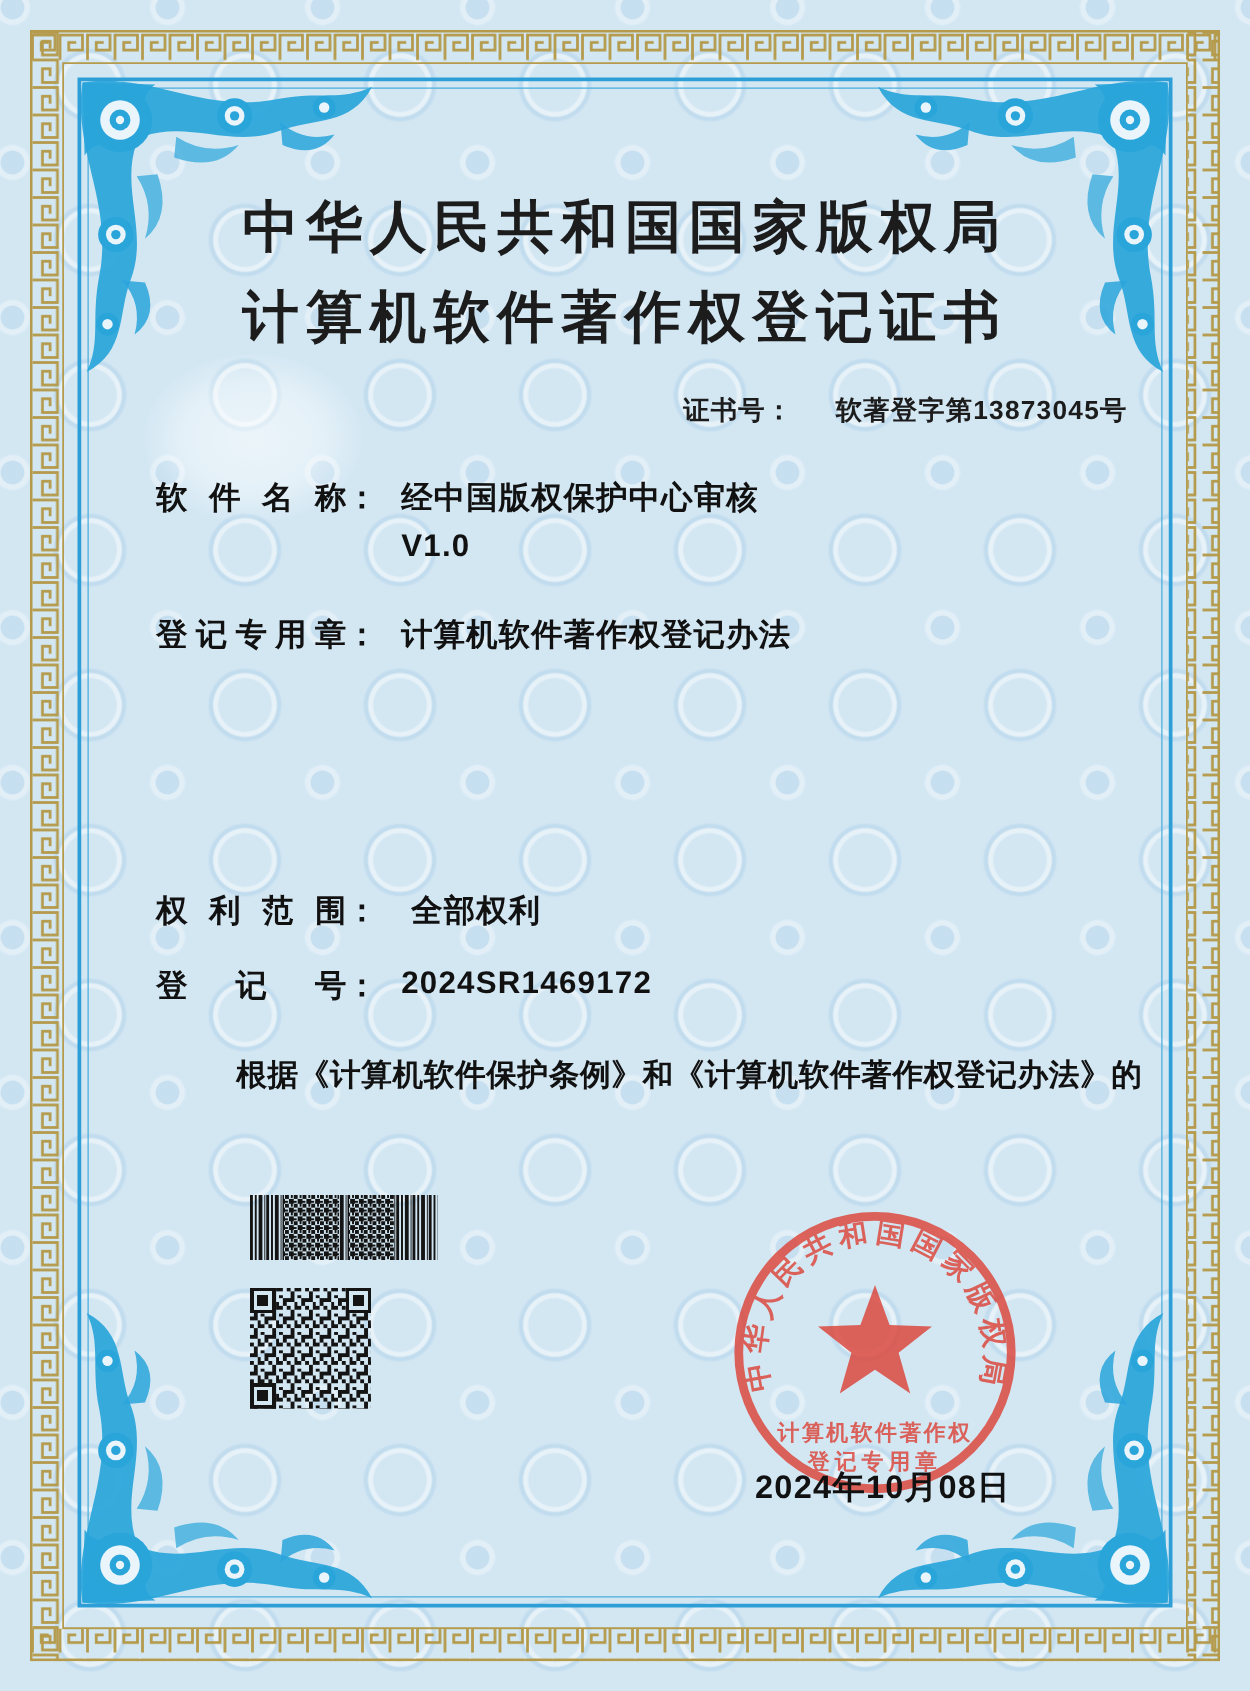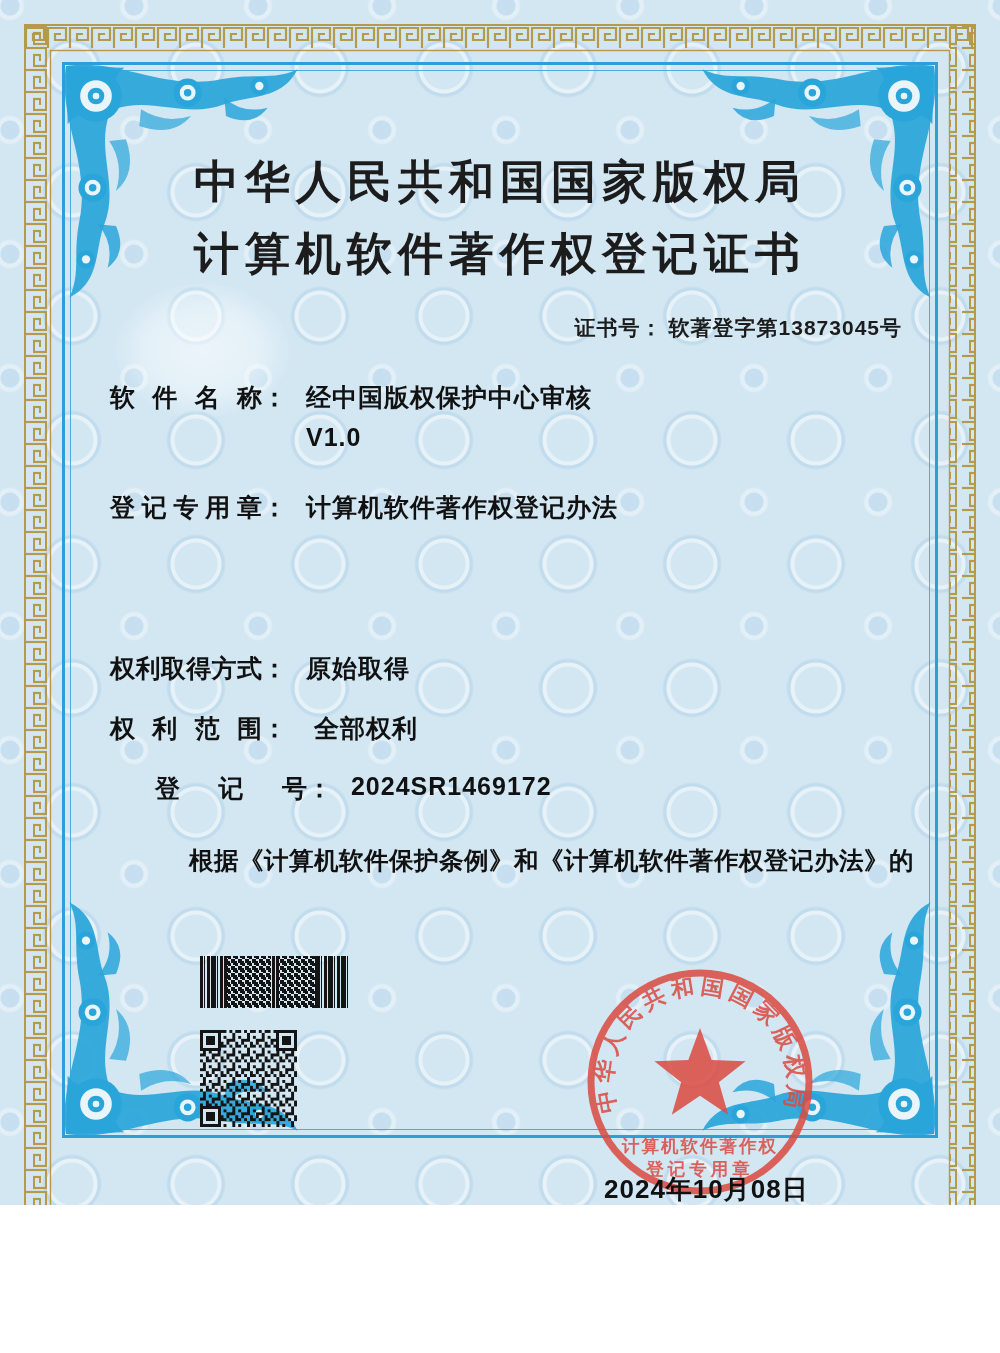--- a/index.html
+++ b/index.html
@@ -1,20 +1,20 @@
 <!DOCTYPE html>
 <html><head>
 <meta charset="utf-8">
 <style>
   * { margin:0; padding:0; box-sizing:border-box; }
   html,body { width:1000px; }
   body { font-family:"Liberation Sans","DejaVu Sans",sans-serif; }
 
   .page {
-    position:relative; width:1000px; height:1205px; overflow:hidden;
+    position:relative; width:1000px; height:1353px; overflow:hidden;
     background-color:#d3e7f3;
     background-image:
       radial-gradient(circle at center, rgba(255,255,255,0) 21px, rgba(255,255,255,0.45) 22px, rgba(255,255,255,0.45) 25px, rgba(171,206,231,0.45) 26px, rgba(171,206,231,0.45) 28px, rgba(255,255,255,0) 30px),
       radial-gradient(circle at center, rgba(171,206,231,0.30) 0px, rgba(171,206,231,0.30) 9px, rgba(255,255,255,0.35) 10px, rgba(255,255,255,0.35) 13px, rgba(255,255,255,0) 15px);
     background-size:124px 124px, 124px 124px;
     background-position:10px 6px, 72px 68px;
   }
 
   .big-emblem {
     position:absolute; left:115px; top:283px; width:175px; height:135px;
@@ -33,30 +33,30 @@
   .corner.bl { left:61px; bottom:66px; transform:scaleY(-1); }
   .corner.br { right:61px; bottom:66px; transform:scale(-1,-1); }
 
   .title { position:absolute; left:0; width:1000px; text-align:center; color:#1c1c1c;
            font-family:"Liberation Serif","DejaVu Serif",serif; font-weight:700;
            font-size:45px; letter-spacing:6px; white-space:nowrap; }
   .title.l1 { top:152px; }
   .title.l2 { top:224px; }
 
   .cert-no { position:absolute; top:314px; right:98px; font-size:21px; font-weight:700; color:#1c1c1c; letter-spacing:1px; }
-  .cert-no .v { margin-left:6px; }
-
-  .field { position:absolute; left:110px; color:#111; font-weight:700; font-size:25px; white-space:nowrap; }
+  .cert-no .v { margin-left:34px; }
+
+  .field { position:absolute; left:125px; color:#111; font-weight:700; font-size:25px; white-space:nowrap; }
   .field .lbl { display:inline-block; width:152px; text-align:justify; text-align-last:justify; vertical-align:top; }
   .field .colon { display:inline-block; vertical-align:top; }
   .field .val { display:inline-block; margin-left:12px; vertical-align:top; letter-spacing:1px; }
   .field .val .vline { display:block; }
   .field .val .vline:empty { display:none; }
   .field .val .vline + .vline { margin-top:9px; }
-  .f0 { top:381px; } .f1 { top:491px; } .f2 { top:652px; } .f3 { top:712px;font-family:Liberation Mono, monospace; } .f4 { top:772px;margin-left:45px; }
+  .f0 { top:381px; } .f1 { top:491px; } .f2 { top:652px; } .f3 { top:712px;font-family:Liberation Mono, monospace; } .f4 { top:772px; }
 
   .body-text { position:absolute; left:139px; top:831px; width:800px; color:#111;
                font-size:24.5px; font-weight:600; letter-spacing:0.5px; line-height:60px; }
   .body-text .indent { text-indent:50px; }
 
   .barcode { position:absolute; left:200px; top:956px; width:150px; height:52px; }
   .qrcode { position:absolute; left:200px; top:1030px; width:97px; height:97px; }
 
   .seal { position:absolute; left:575px; top:960px; width:250px; height:250px; }
 
@@ -144,24 +144,20 @@
       <span class="vline">经中国版权保护中心审核</span>
       <span class="vline">V1.0</span>
     </span>
   </div>
 
   <div class="field f1">
     <span class="lbl">登记专用章</span><span class="colon">：</span>
     <span class="val">计算机软件著作权登记办法</span>
   </div>
 
-  <div class="field f2">
-    <span class="lbl">权利取得方式</span><span class="colon">：</span>
-    <span class="val">原始取得</span>
-  </div>
 
   <div class="field f3">
     <span class="lbl">权利范围</span><span class="colon">：</span>
     <span class="val">全部权利</span>
   </div>
 
   <div class="field f4">
     <span class="lbl">登记号</span><span class="colon">：</span>
     <span class="val">2024SR1469172</span>
   </div>

